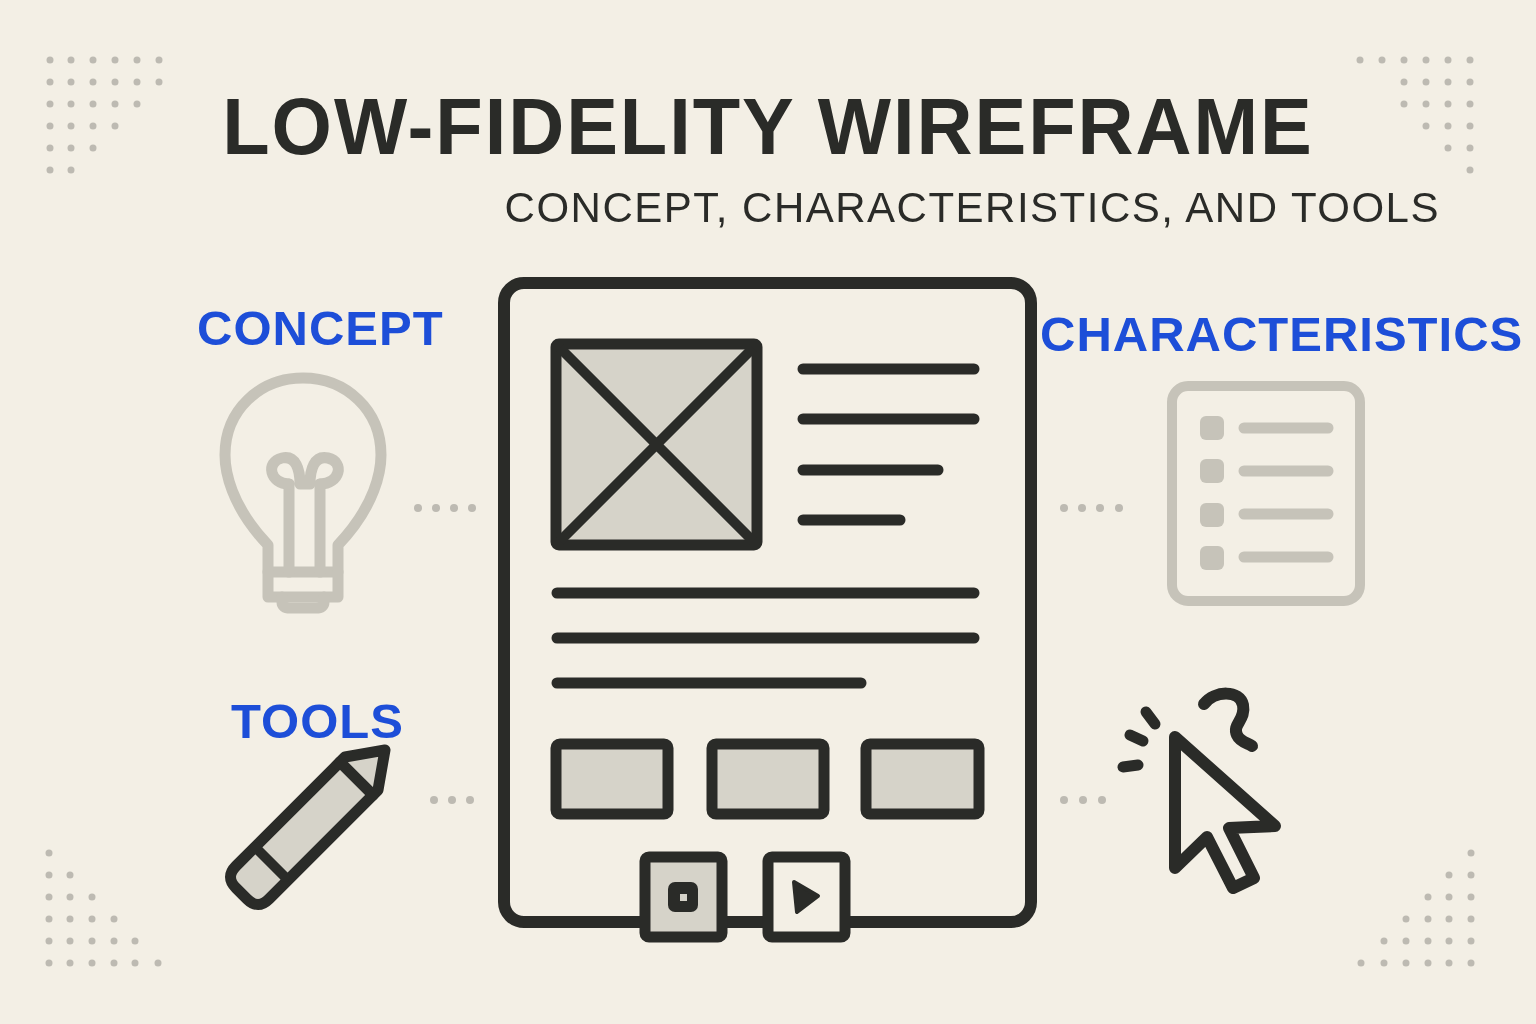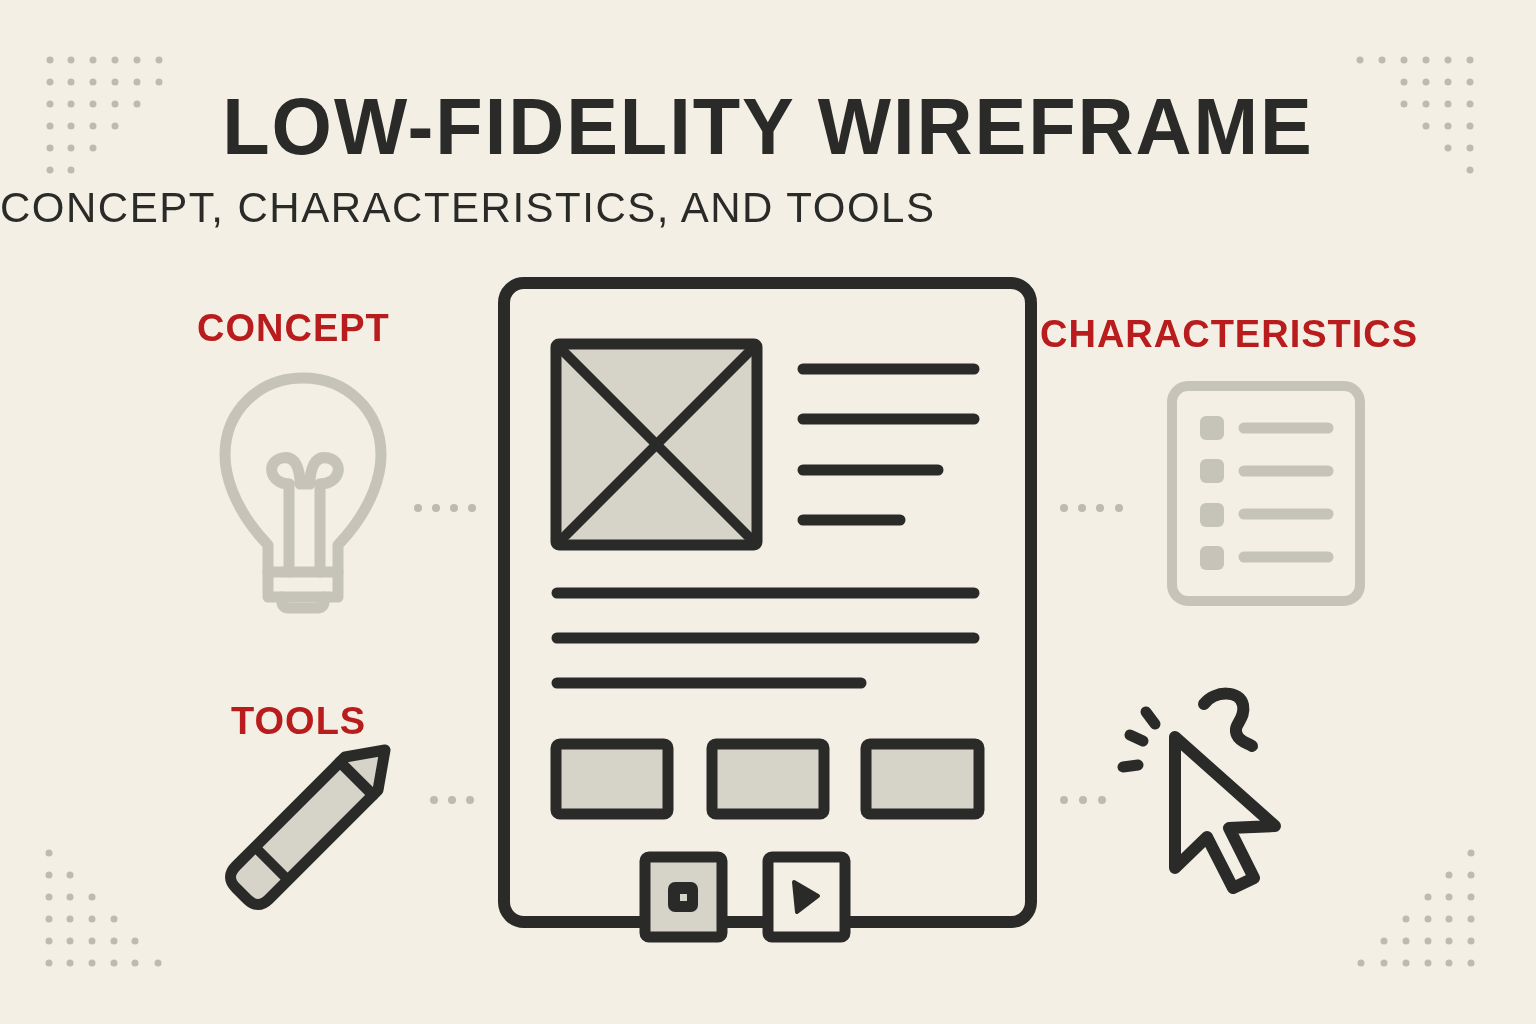--- a/index.html
+++ b/index.html
@@ -1,20 +1,20 @@
 <!DOCTYPE html>
 <html><head>
 <meta charset="utf-8">
 <style>
   html, body { margin:0; padding:0; }
   body { width:1536px; height:1024px; background:#f3efe5; position:relative; overflow:hidden; font-family:"Liberation Sans", "DejaVu Sans", sans-serif; color:#2a2b28; }
   .abs { position:absolute; }
   .title { left:0; width:1536px; top:82px; text-align:center; font-size:80px; font-weight:bold; letter-spacing:2px; color:#2a2b28; line-height:90px; transform:scaleX(0.97); }
-  .subtitle { left:0; width:1440px; top:183px; text-align:left; font-size:42px; font-weight:normal; letter-spacing:1.5px; color:#2a2b28; line-height:50px; }
-  .label { font-size:38px; font-weight:bold; letter-spacing:1px; color:#b91c1c; line-height:44px; }
+  .subtitle { left:0; width:1440px; top:183px; text-align:right; font-size:42px; font-weight:normal; letter-spacing:1.5px; color:#2a2b28; line-height:50px; }
+  .label { font-size:49px; font-weight:bold; letter-spacing:1px; color:#1d4ed8; line-height:44px; }
   svg { position:absolute; left:0; top:0; }
 </style>
 </head>
 <body>
 
 <div class="abs title">LOW-FIDELITY WIREFRAME</div>
 <div class="abs subtitle">CONCEPT, CHARACTERISTICS, AND TOOLS</div>
 
 <div class="abs label" style="left:197px; top:306px;">CONCEPT</div>
 <div class="abs label" style="left:1040px; top:312px;">CHARACTERISTICS</div>

